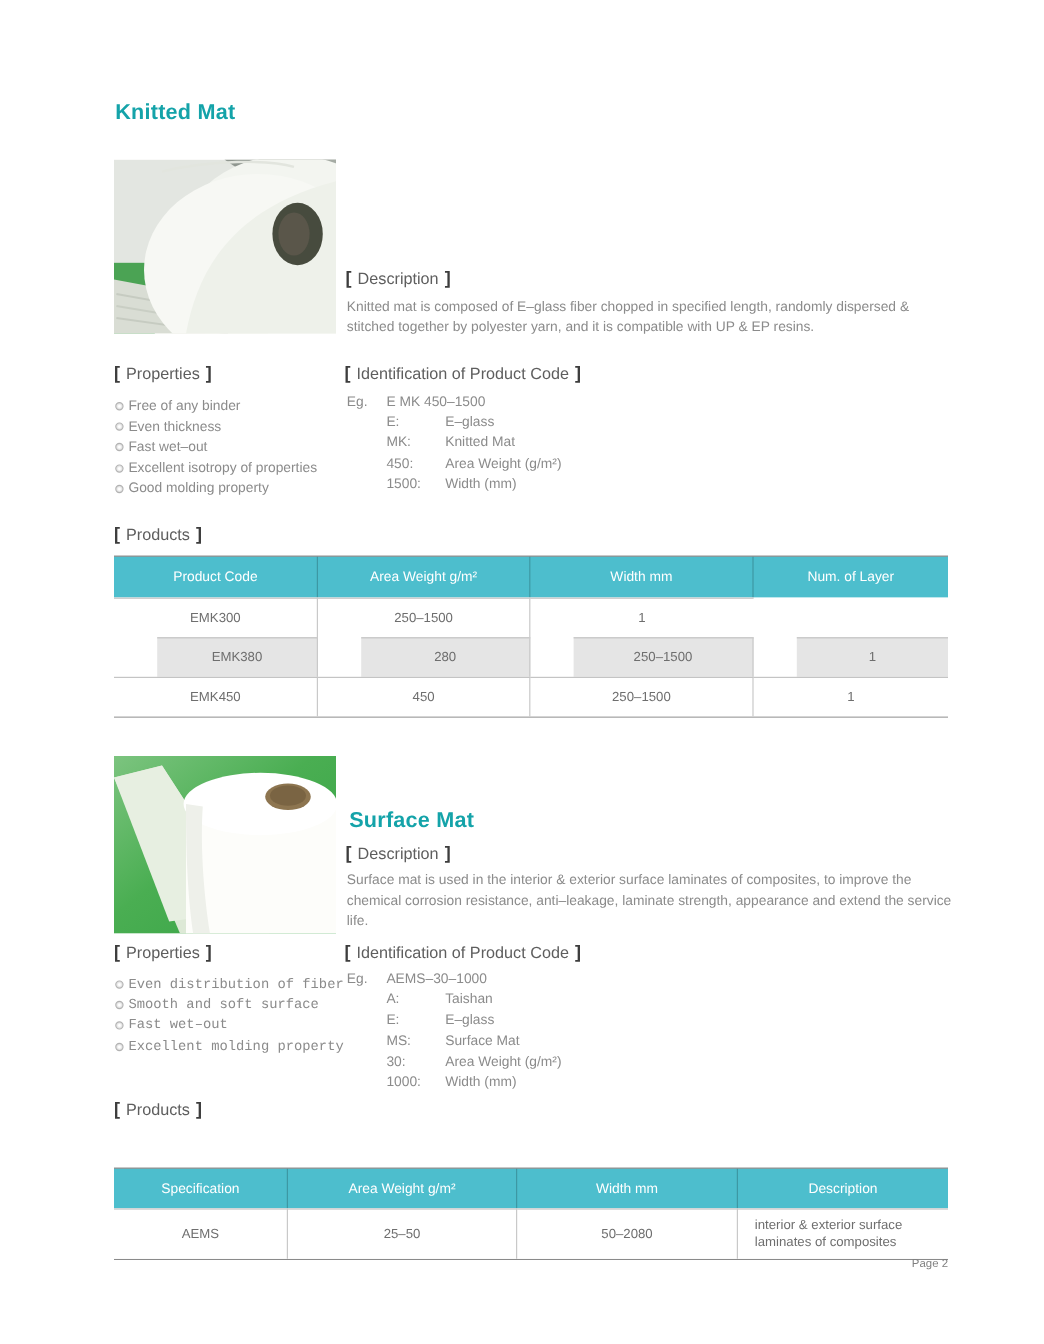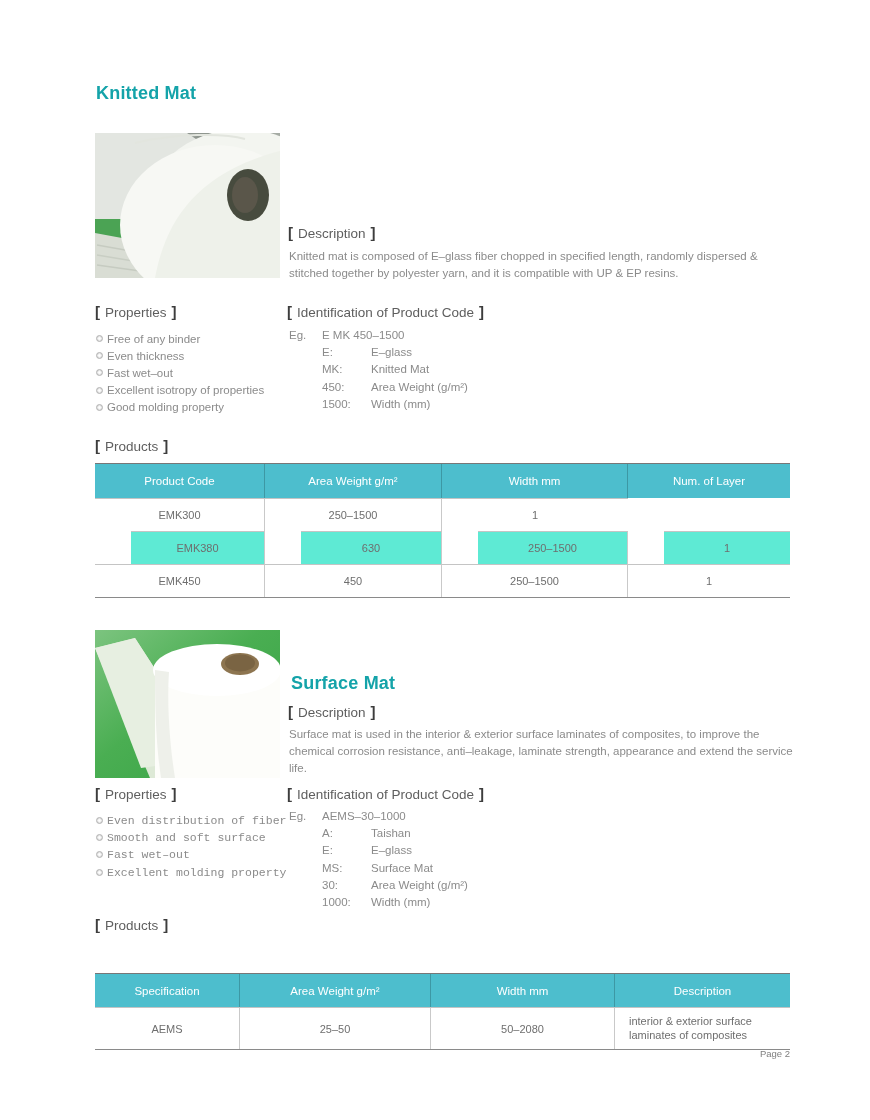--- a/index.html
+++ b/index.html
@@ -53,21 +53,21 @@
   .t2 .thead, .t2 .trow { grid-template-columns:145px 191px 184px 175px; }
   .t2 .thead { height:33px; }
   .t2 .trow { height:42px; }
   .th { display:flex; align-items:center; justify-content:center; color:#ffffff; font-size:11.5px;
         border-right:1px solid rgba(0,0,0,0.20); }
   .th:last-child { border-right:none; }
   .trow { background:#ffffff; }
   .td { display:flex; align-items:center; justify-content:center; color:#6e6e6e; font-size:11px;
         border-right:1px solid #c9c9c9; border-top:1px solid #c4c4c4; }
   .td:last-child { border-right:none; }
-  .stripe .td { background:#5eead4;margin-left:36px; }
+  .stripe .td { background:#e5e5e5;margin-left:36px; }
   .app-cell { justify-content:flex-start; text-align:left; padding:0 14px; line-height:13.5px; }
 
   .photo { position:absolute; width:185px; }
   #photo1 { left:95px; top:133px; height:145px; }
   #photo2 { left:95px; top:630px; height:148px; }
   .photo svg { display:block; width:100%; height:100%; }
 
   .page-num { position:absolute; left:717px; top:1048px; width:73px; text-align:right;
               font-size:9.5px; color:#7f7f7f; }
 </style>
@@ -177,21 +177,21 @@
       <div class="th">Width  mm</div>
       <div class="th">Num. of Layer</div>
     </div>
     <div class="trow">
       <div class="td">EMK300</div>
       <div class="td">250–1500</div>
       <div class="td">1</div>
     </div>
     <div class="trow stripe">
       <div class="td">EMK380</div>
-      <div class="td">630</div>
+      <div class="td">280</div>
       <div class="td">250–1500</div>
       <div class="td">1</div>
     </div>
     <div class="trow">
       <div class="td">EMK450</div>
       <div class="td">450</div>
       <div class="td">250–1500</div>
       <div class="td">1</div>
     </div>
   </div>

